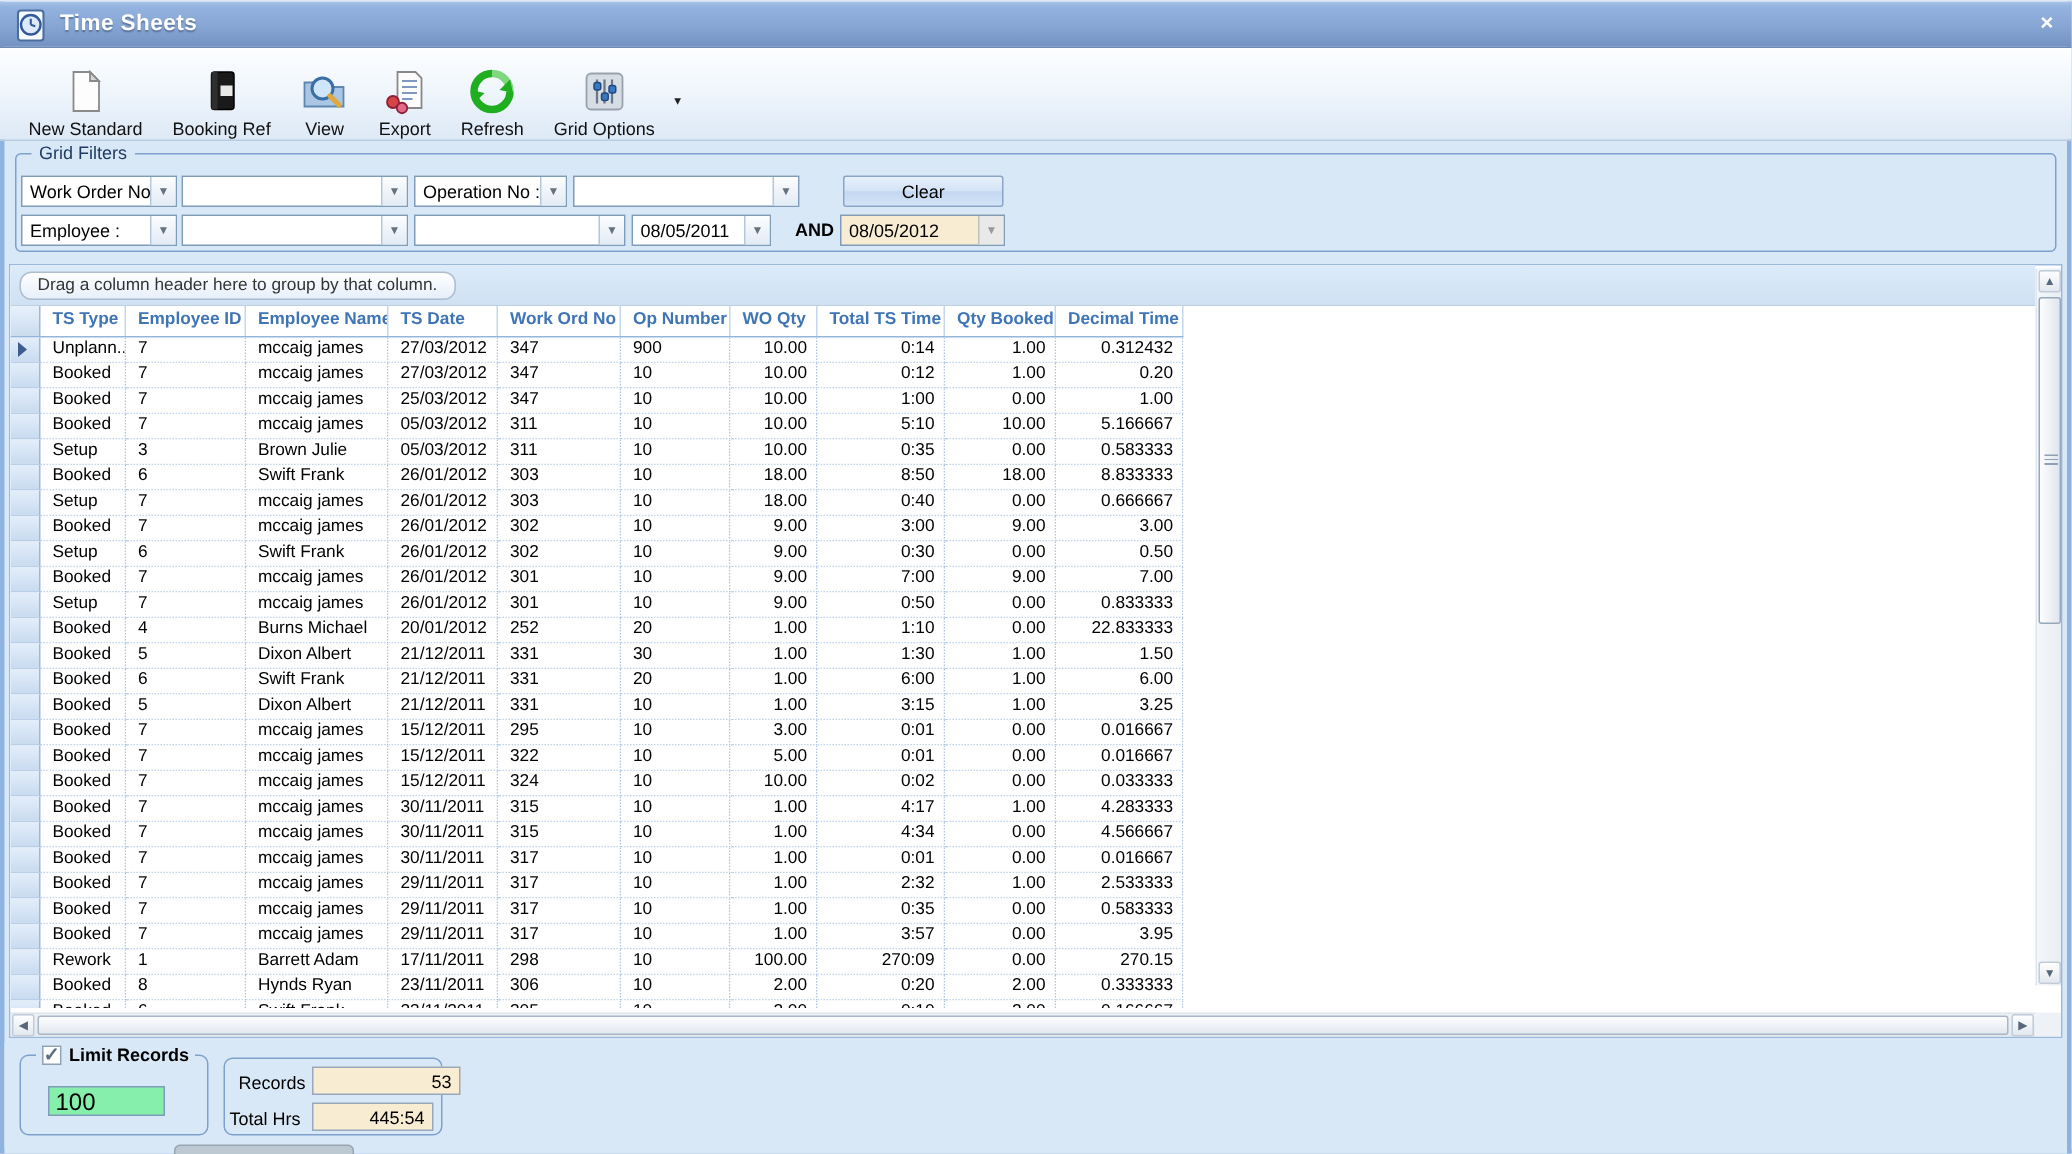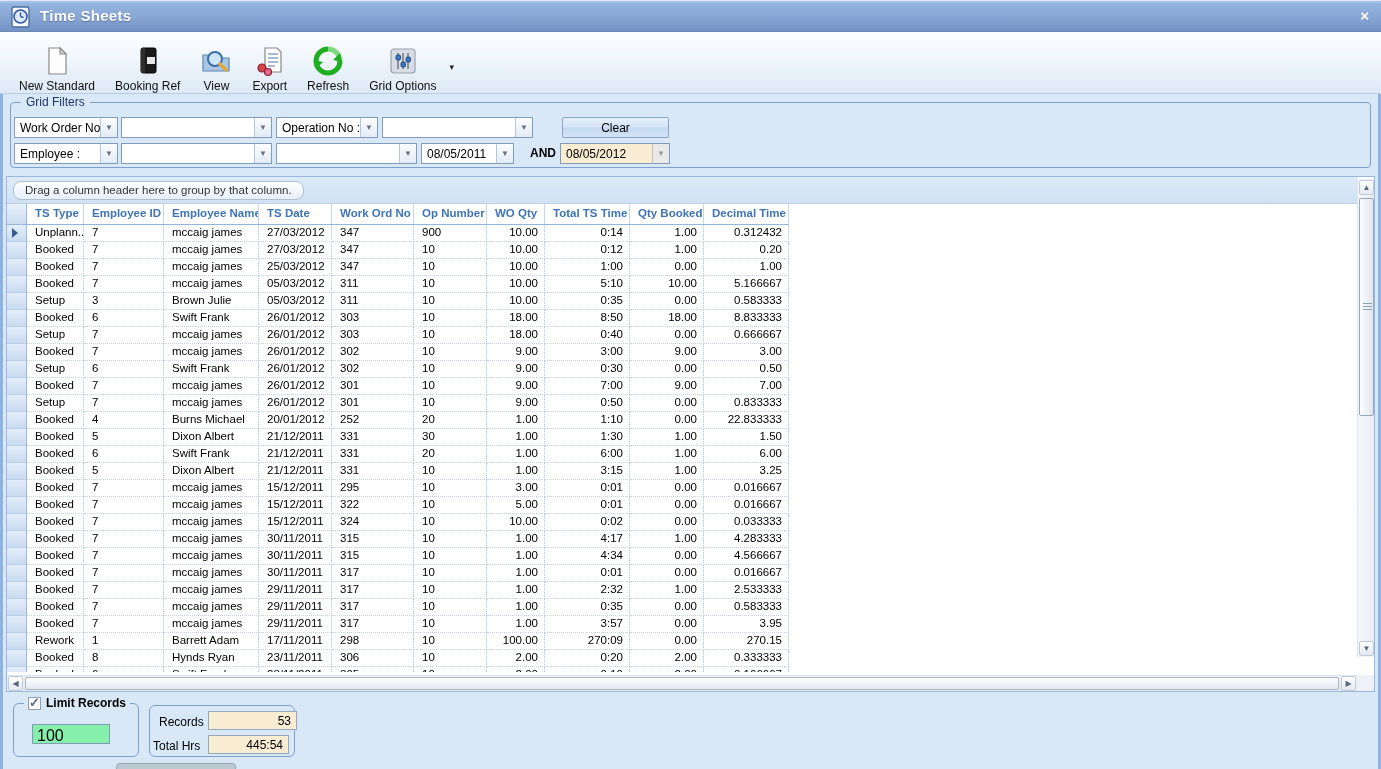--- a/index.html
+++ b/index.html
@@ -597,21 +597,21 @@
     <div class="gbox" style="left:10px; top:8px; width:126px; height:54px;">
       <div class="gbox-label" style="left:10px; top:-8px;">
         <span class="checkbox on"></span>
         <span>Limit Records</span>
       </div>
       <div class="text-input" style="left:18px; top:20px; width:78px; height:20px;">100</div>
     </div>
 
     <div class="gbox" style="left:146px; top:10px; width:146px; height:52px;">
       <span class="fld-label" style="left:9px; top:9px;">Records</span>
-      <div class="beige-field" style="left:58px; top:5px; width:89px;">53</div>
+      <div class="beige-field" style="left:58px; top:5px; width:99px;">53</div>
       <span class="fld-label" style="left:3px; top:33px;">Total Hrs</span>
       <div class="beige-field" style="left:58px; top:29px; width:81px;">445:54</div>
     </div>
 
 
     <div class="partial-tab"></div>
   </div>
 
 </div>
 

